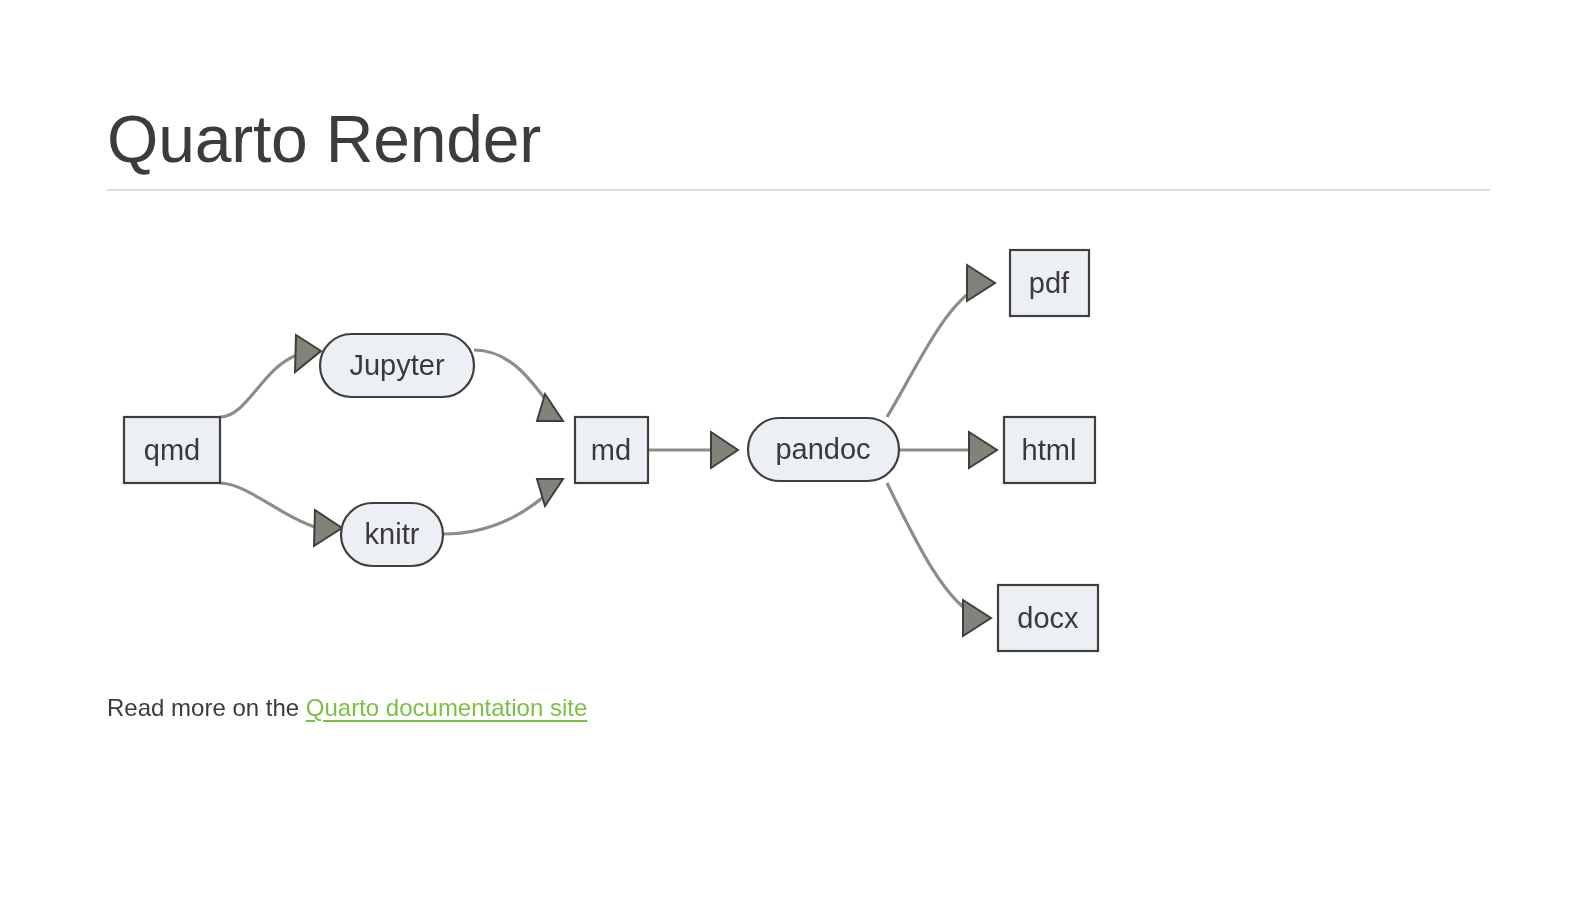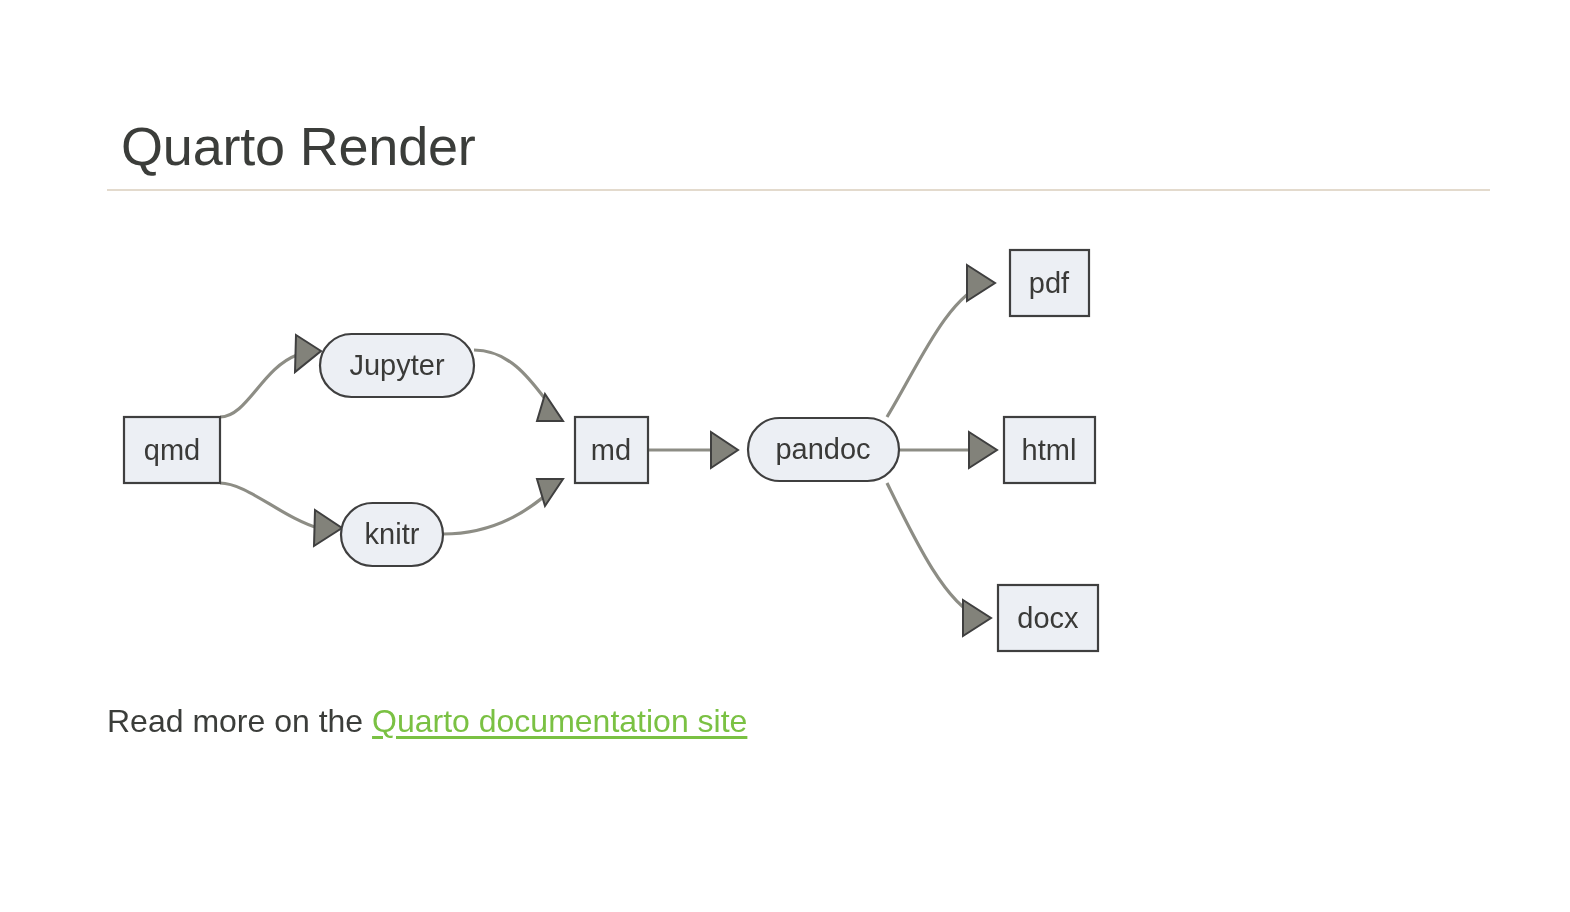--- a/index.html
+++ b/index.html
@@ -20,26 +20,26 @@
     width: 1570px;
     height: 912px;
   }
   .content {
     position: absolute;
     left: 107px;
     top: 0;
     width: 1383px;
   }
   .page-title {
-    margin: 14px;
+    margin: 0;
     padding: 0;
     position: absolute;
     left: 0;
     top: 103px;
-    font-size: 54px;
+    font-size: 66px;
     font-weight: 400;
     letter-spacing: -0.2px;
     line-height: 1.1;
     color: #3b3d3a;
     white-space: nowrap;
   }
   .title-rule {
     position: absolute;
     left: 0;
     top: 189px;
@@ -81,21 +81,21 @@
   .arrow-head {
     fill: #82827a;
     stroke: #3f3f3f;
     stroke-width: 2;
     stroke-linejoin: miter;
   }
   .read-more {
     position: absolute;
     left: 0;
     top: 668px;
-    font-size: 32px;
+    font-size: 24px;
     line-height: 1.35;
     color: #3b3d3a;
     white-space: nowrap;
   }
   .read-more a {
     color: #7ac143;
     text-decoration: underline;
     text-decoration-color: #7ac143;
     text-underline-offset: 4px;
   }

